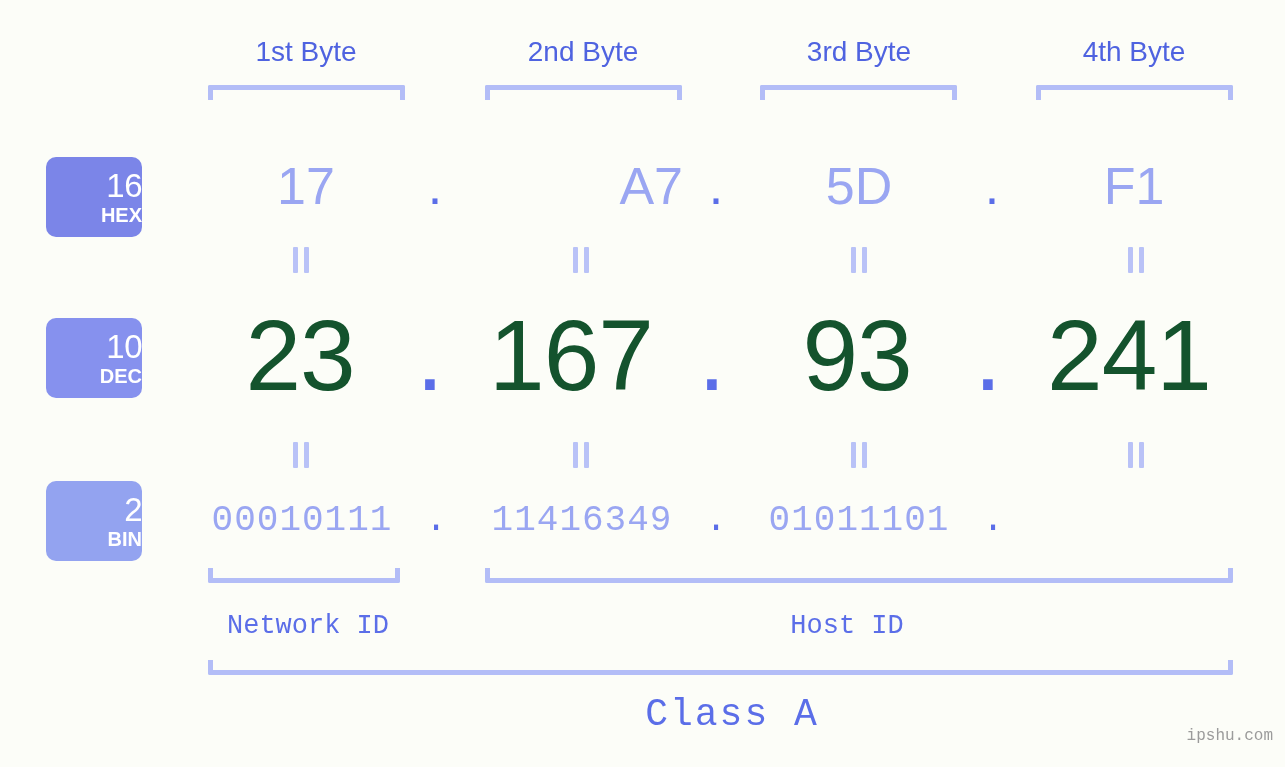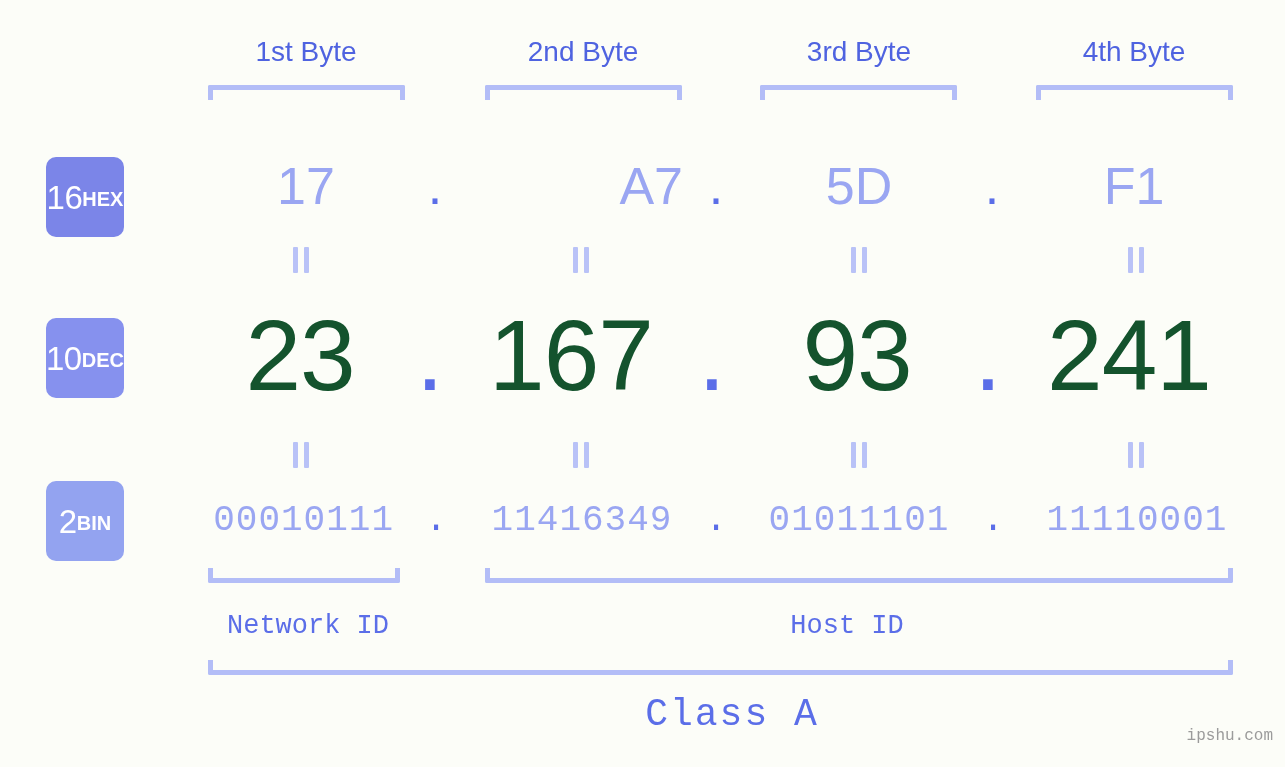--- a/index.html
+++ b/index.html
@@ -50,27 +50,27 @@
     border-left: 5px solid #b3bdf7;
     border-right: 5px solid #b3bdf7;
     height: 15px;
     border-radius: 0 0 2px 2px;
   }
 
   
   .badge {
     position: absolute;
     left: 46px;
-    width: 78px;
+    width: 96px;
     height: 80px;
     border-radius: 10px;
     color: #ffffff;
     display: flex;
-    flex-direction: row;
-    align-items: center;
+    flex-direction: column;
+    align-items: flex-end;
     justify-content: center;
     font-family: "Liberation Sans", sans-serif;
     line-height: 1;
   }
   .badge .num { font-size: 33px; font-weight: 400; letter-spacing: -0.5px; }
   .badge .nm  { font-size: 20px; font-weight: 700; margin-top: 3px; }
 
   .cell {
     position: absolute;
     text-align: center;
@@ -247,30 +247,29 @@
   </div>
   <div class="eq" style="left:849px;top:442px;">
     <span></span>
       <span></span>
   </div>
   <div class="eq" style="left:1126px;top:442px;">
     <span></span>
       <span></span>
   </div>
 
-  <div class="cell bin-val" style="left:182px;top:503px;width:212px;text-align:right;">00010111</div>
+  <div class="cell bin-val" style="left:196px;top:503px;width:212px;">00010111</div>
   <div class="cell bin-dot" style="left:406px;top:503px;width:60px;">.</div>
 
   <div class="cell bin-val" style="left:476px;top:503px;width:212px;">11416349</div>
   <div class="cell bin-dot" style="left:686px;top:503px;width:60px;">.</div>
 
   <div class="cell bin-val" style="left:753px;top:503px;width:212px;">01011101</div>
   <div class="cell bin-dot" style="left:963px;top:503px;width:60px;">.</div>
 
-  <div class="cell bin-val" style="left:1031px;top:503px;width:212px;">11110001</div>
 
   <div class="bracket-up" style="left:208px;top:568px;width:192px;"></div>
   <div class="bracket-up" style="left:485px;top:568px;width:748px;"></div>
 
   <div class="idlabel" style="left:747px;top:613px;width:200px;">Host ID</div>
   <div class="idlabel" style="left:208px;top:613px;width:200px;">Network ID</div>
 
   <div class="bracket-up" style="left:208px;top:660px;width:1025px;"></div>
 
   <div class="classlabel" style="left:610px;top:696px;width:244px;">Class A</div>

